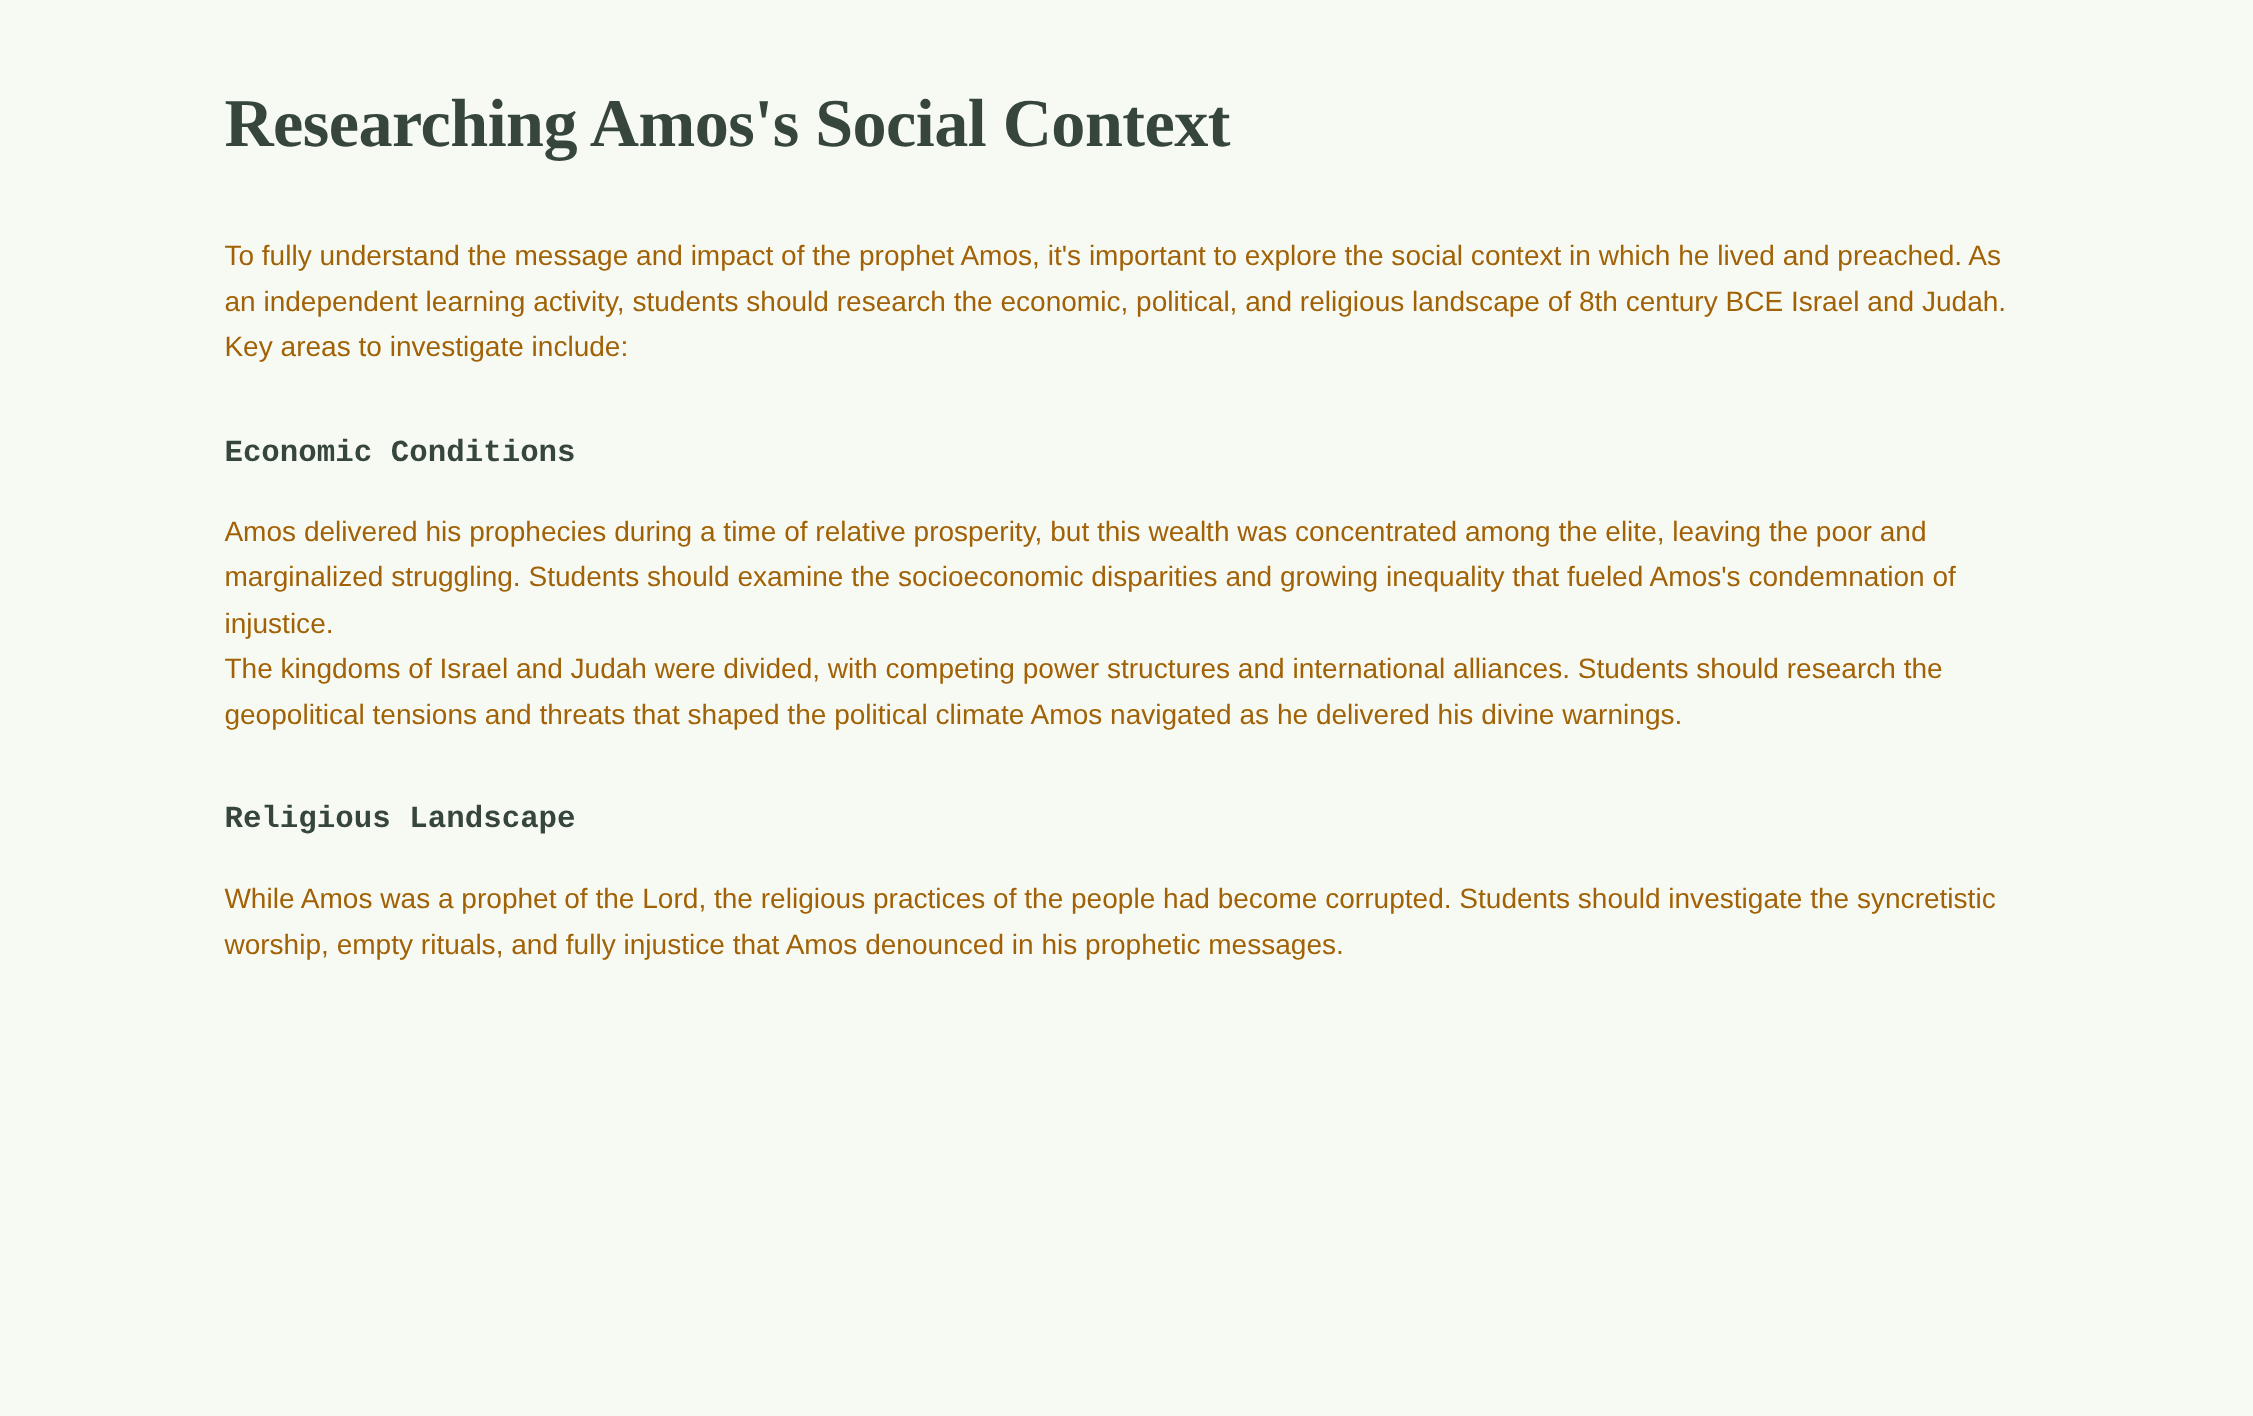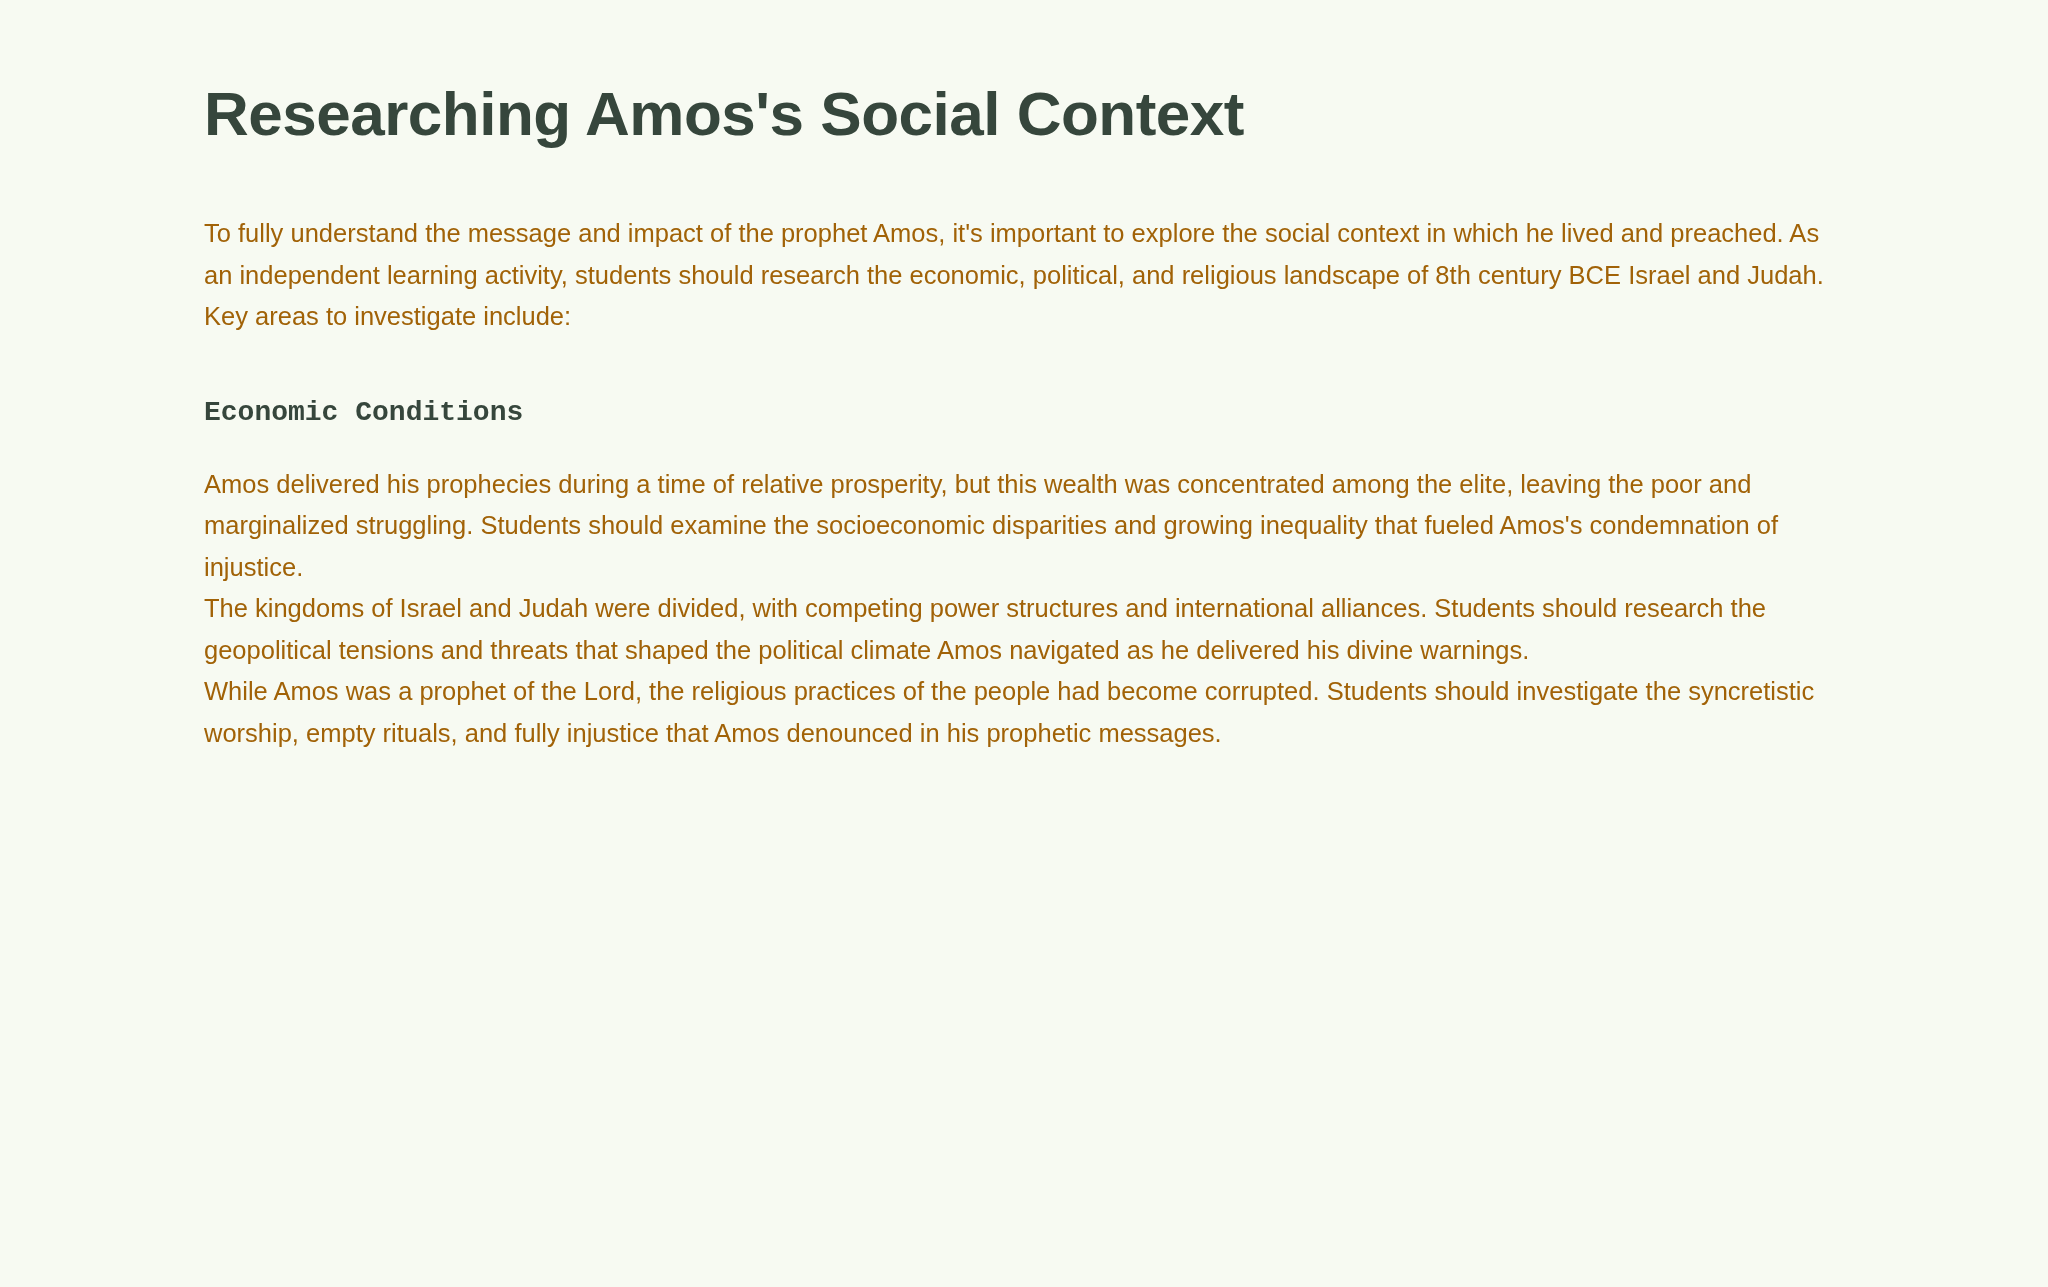--- a/index.html
+++ b/index.html
@@ -21,21 +21,21 @@
     padding: 78px 0 0 0;
     background: #f7faf2;
   }
   .content {
     width: 1860px;
     margin: 0 auto;
     padding: 0 110px 0 110px;
     box-sizing: border-box;
   }
   h1.doc-title {
-    font-family: Liberation Sans, sans-serif;
+    font-family: Liberation Serif, serif;
     font-weight: 700;
     font-size: 62px;
     line-height: 1.15;
     letter-spacing: -0.5px;
     color: #36463c;
     margin: 0 0 64px 0;
   }
   h2.section-heading {
     font-family: Liberation Mono, monospace;
     font-weight: 700;
@@ -72,17 +72,18 @@
     <div class="block">
       <h2 class="section-heading">Economic Conditions</h2>
       <p class="body-text">Amos delivered his prophecies during a time of relative prosperity, but this wealth was concentrated among the elite, leaving the poor and marginalized struggling. Students should examine the socioeconomic disparities and growing inequality that fueled Amos's condemnation of injustice.</p>
     </div>
 
     <div class="block">
       <p class="body-text">The kingdoms of Israel and Judah were divided, with competing power structures and international alliances. Students should research the geopolitical tensions and threats that shaped the political climate Amos navigated as he delivered his divine warnings.</p>
     </div>
 
     <div class="block">
+      <h2 class="section-heading">Religious Landscape</h2>
       <p class="body-text">While Amos was a prophet of the Lord, the religious practices of the people had become corrupted. Students should investigate the syncretistic worship, empty rituals, and fully injustice that Amos denounced in his prophetic messages.</p>
     </div>
 
   </div>
 </div>
 
 </body></html>

